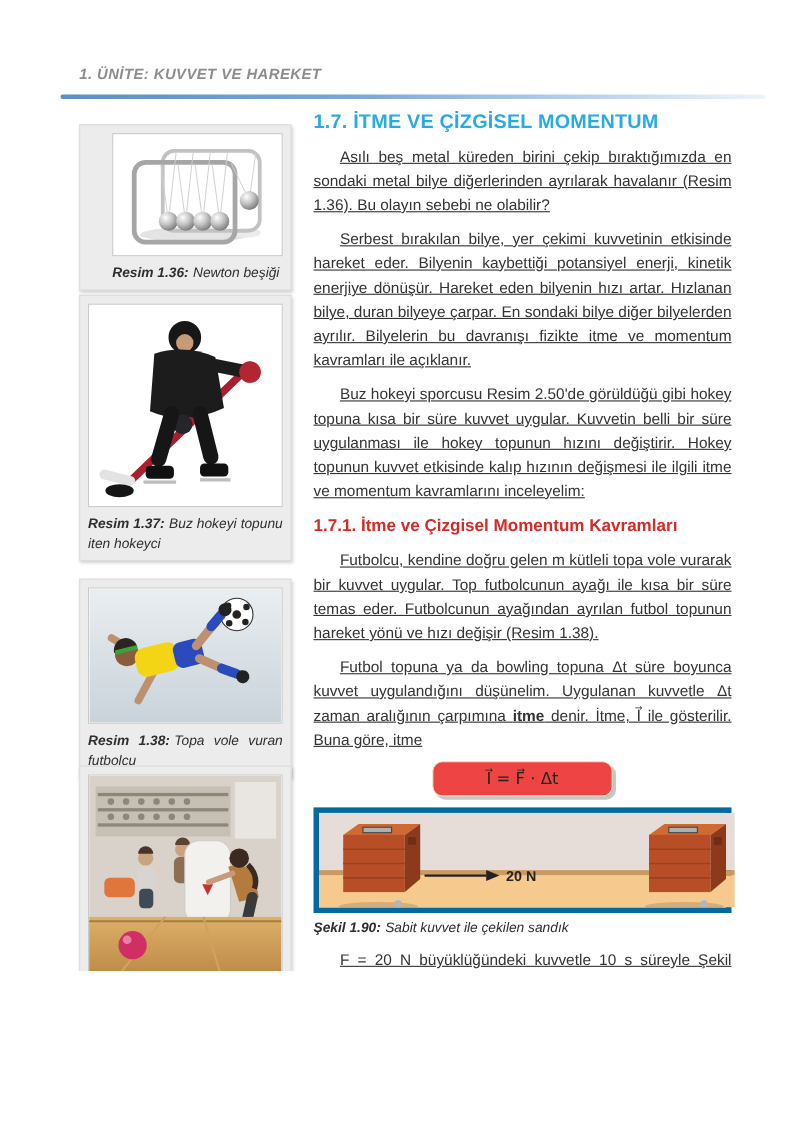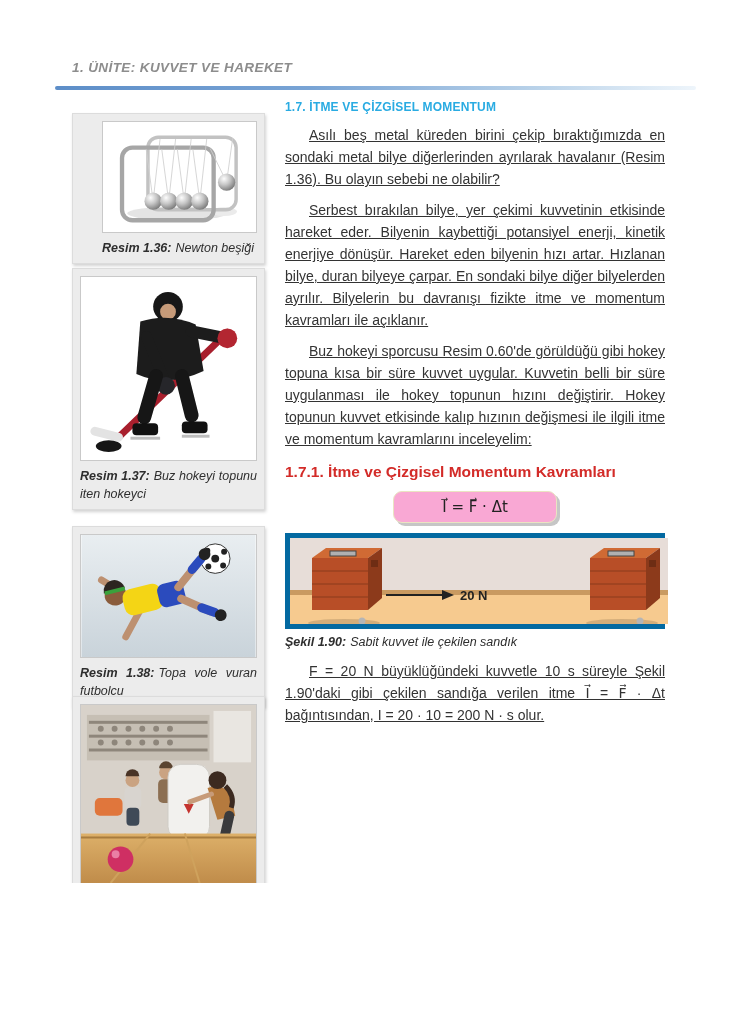--- a/index.html
+++ b/index.html
@@ -12,25 +12,25 @@
        background:linear-gradient(to right,#5d8ec8 0%,#79a4d5 40%,#b9d2e9 75%,#eef5fb 100%);}
   
   .figcard{position:absolute;left:72px;width:193px;background:#ececec;border:1px solid #dcdcdc;
        box-shadow:1px 2px 3px rgba(0,0,0,.18);padding:7px 7px 6px;box-sizing:border-box;}
   .ph{background:#fff;border:1px solid #c9c9c9;width:100%;overflow:hidden;box-sizing:border-box;}
   .ph svg{display:block;width:100%;height:100%;}
   .cap{margin-top:6px;font-size:12.5px;font-style:italic;color:#2e2e2e;text-align:justify;line-height:1.45;}
   .cap b{margin-right:4px;}
   
   .main{position:absolute;left:285px;top:100px;width:380px;}
-  .sect{color:#29abe2;font-size:12px;font-weight:bold;margin:0 0 10px 0;letter-spacing:.2px;}
+  .sect{color:#29abe2;font-size:18px;font-weight:bold;margin:0 0 10px 0;letter-spacing:.2px;}
   .main p{margin:0 0 9px 0;font-size:14px;line-height:22px;text-align:justify;text-indent:24px;text-decoration:underline;}
   .sub{color:#d32b28;font-size:15.5px;font-weight:bold;margin:13px 0 10px 0;}
   .formula-wrap{text-align:center;margin:3px 0 10px 0;}
-  .formula{display:inline-block;background:#f9a8d4;border:1px solid #eae4c2;border-radius:9px;
+  .formula{display:inline-block;background:#ef4444;border:1px solid #eae4c2;border-radius:9px;
        padding:6px 48px;font-size:15px;color:#222;box-shadow:3px 3px 0 #c6c6c6;
        font-family:"DejaVu Sans","Liberation Sans",sans-serif;}
   .sekil{border:5px solid #0369a1;margin-top:4px;line-height:0;font-weight:bold;}
   .sekil svg{display:block;}
   .sekil-cap{font-size:12.5px;font-style:italic;margin:6px 0 11px 0;color:#2e2e2e;}
   .sekil-cap b{margin-right:4px;}
   
   .pagenum{position:absolute;left:50%;transform:translateX(-50%);top:956px;background:#dbe3f2;
        color:#1d4ed8;font-size:14.5px;padding:3px 11px;border-radius:7px;
        font-family:"Liberation Serif","DejaVu Serif",serif;}
@@ -194,22 +194,24 @@
         <circle cx="35" cy="151" r="4" fill="#ea7fa4"></circle>
       </svg>
     </div>
     <div class="cap"><b>Resim 1.39:</b><span>Bowling topunun atılması</span></div>
   </div>
 
   <div class="main">
     <h2 class="sect">1.7. İTME VE ÇİZGİSEL MOMENTUM</h2>
     <p>Asılı beş metal küreden birini çekip bıraktığımızda en sondaki metal bilye diğerlerinden ayrılarak havalanır (Resim 1.36). Bu olayın sebebi ne olabilir?</p>
     <p>Serbest bırakılan bilye, yer çekimi kuvvetinin etkisinde hareket eder. Bilyenin kaybettiği potansiyel enerji, kinetik enerjiye dönüşür. Hareket eden bilyenin hızı artar. Hızlanan bilye, duran bilyeye çarpar. En sondaki bilye diğer bilyelerden ayrılır. Bilyelerin bu davranışı fizikte itme ve momentum kavramları ile açıklanır.</p>
-    <p>Buz hokeyi sporcusu Resim 0.60'de görüldüğü gibi hokey topuna kısa bir süre kuvvet uygular. Kuvvetin belli bir süre uygulanması ile hokey topunun hızını değiştirir. Hokey topunun kuvvet etkisinde kalıp hızının değişmesi ile ilgili itme ve momentum kavramlarını inceleyelim:</p>
+    <p>Buz hokeyi sporcusu Resim 2.50'de görüldüğü gibi hokey topuna kısa bir süre kuvvet uygular. Kuvvetin belli bir süre uygulanması ile hokey topunun hızını değiştirir. Hokey topunun kuvvet etkisinde kalıp hızının değişmesi ile ilgili itme ve momentum kavramlarını inceleyelim:</p>
     <h3 class="sub">1.7.1. İtme ve Çizgisel Momentum Kavramları</h3>
+    <p>Futbolcu, kendine doğru gelen m kütleli topa vole vurarak bir kuvvet uygular. Top futbolcunun ayağı ile kısa bir süre temas eder. Futbolcunun ayağından ayrılan futbol topunun hareket yönü ve hızı değişir (Resim 1.38).</p>
+    <p><span>Futbol topuna ya da bowling topuna Δt süre boyunca kuvvet uygulandığını düşünelim. Uygulanan kuvvetle Δt zaman aralığının çarpımına </span><b>itme</b><span> denir. İtme, I⃗ ile gösterilir. Buna göre, itme</span></p>
     <div class="formula-wrap">
       <span class="formula">I⃗ = F⃗ · Δt</span>
     </div>
 
     <div class="sekil">
       <svg viewBox="0 0 378 86" width="378" height="86">
         <defs>
           <g id="crate">
             <ellipse cx="32" cy="75" rx="36" ry="4" fill="rgba(0,0,0,0.14)"></ellipse>
             <polygon points="0,10 14,0 70,0 56,10" fill="#d06a34"></polygon>

